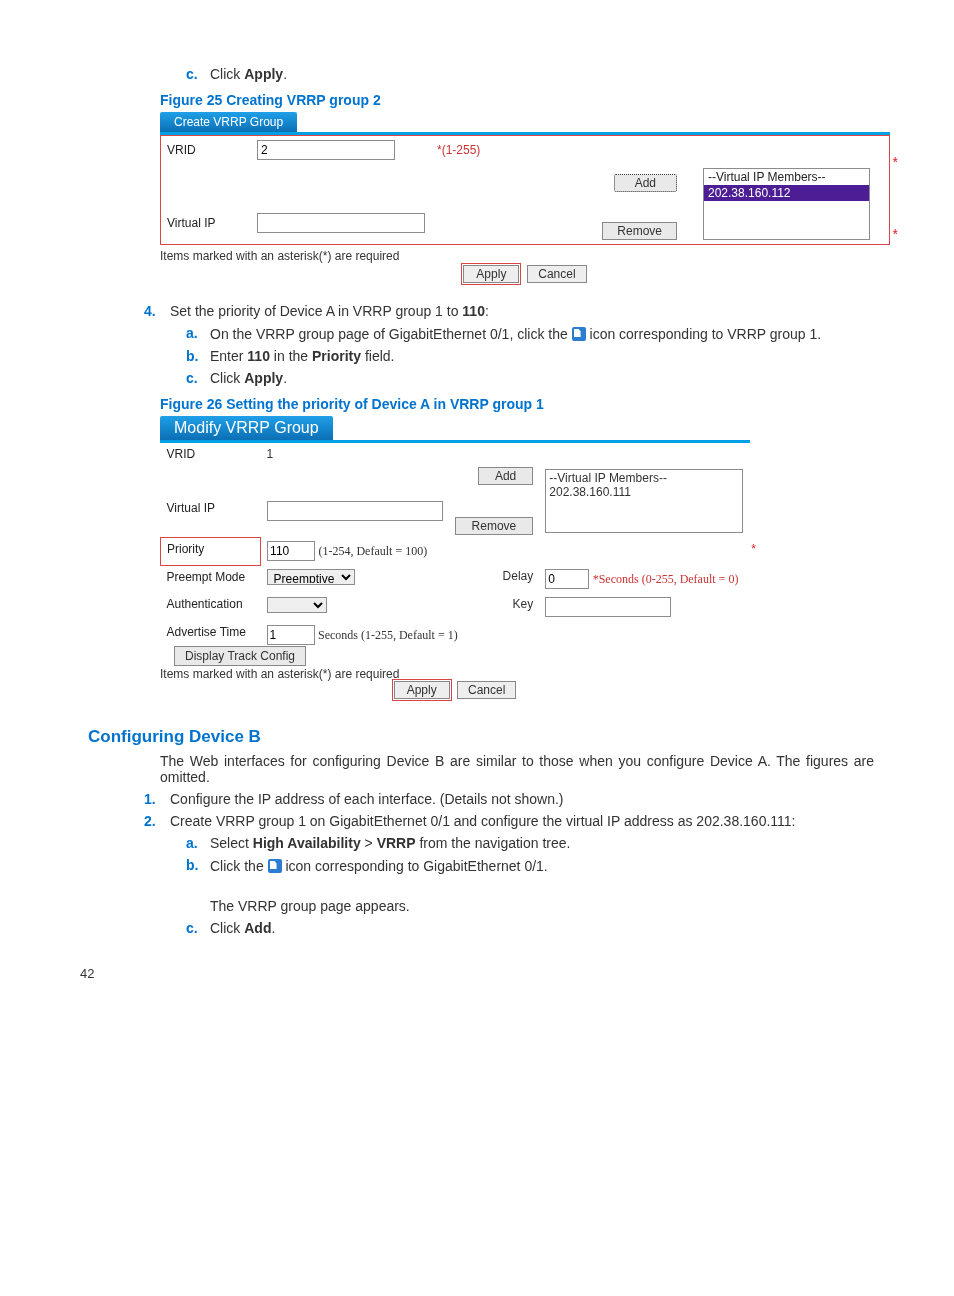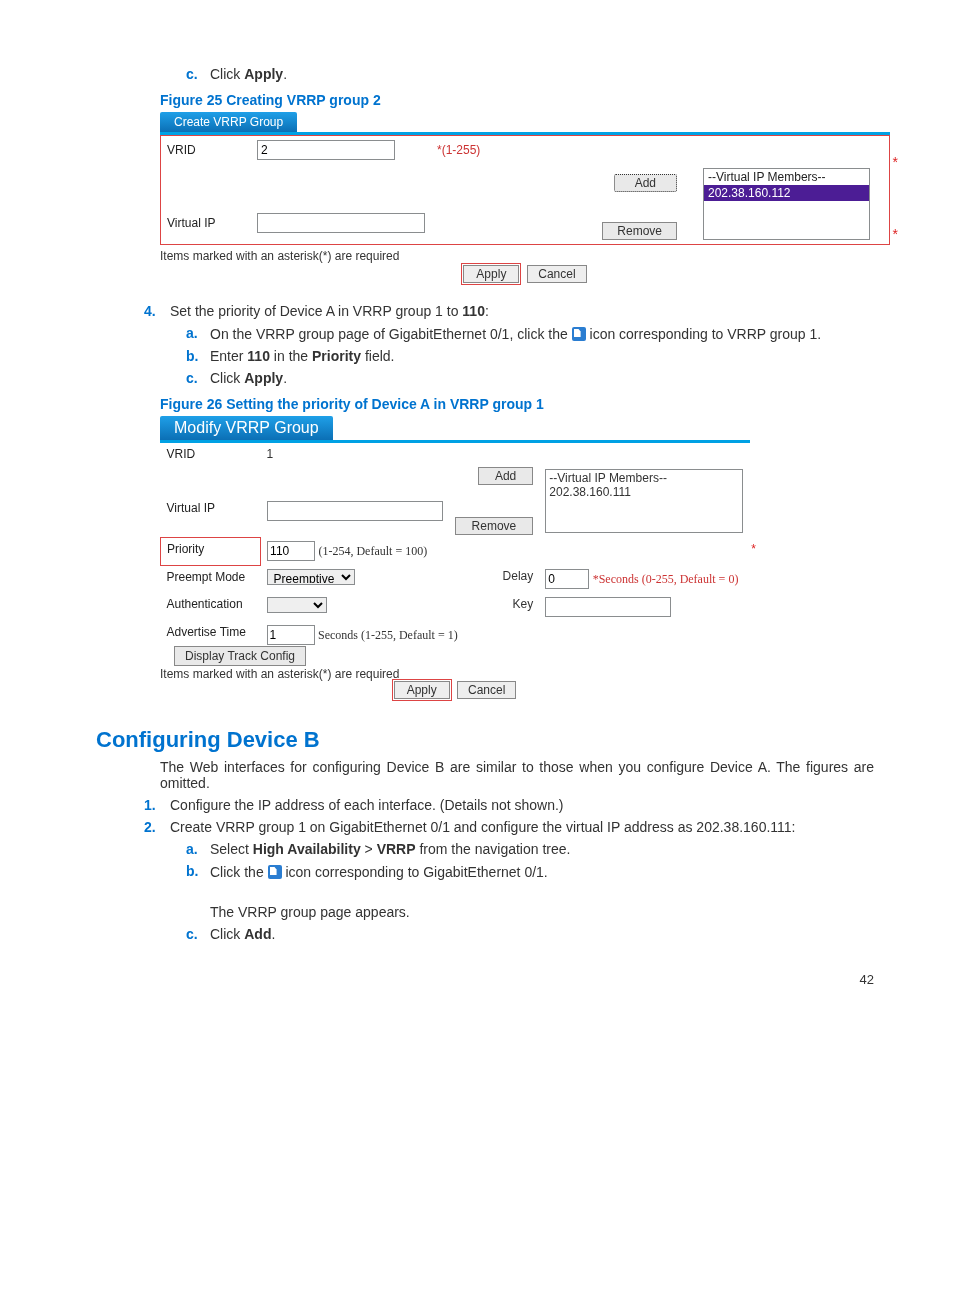--- a/index.html
+++ b/index.html
@@ -21,22 +21,22 @@
   ol.alpha-list > li { position: relative; margin: 6px 0; }
   ol.alpha-list > li .marker {
     position: absolute; left: -24px; top: 0;
     font-weight: bold; color: #0073cf;
   }
   .figure-cap {
     color: #0073cf; font-weight: bold; font-size: 14px;
     margin: 10px 0 4px 80px;
   }
   h3.section {
-    color: #0073cf; font-weight: bold; font-size: 22px;
-    margin: 30px 0 6px 16px;
+    color: #0073cf; font-weight: bold; font-size: 17px;
+    margin: 30px 0 6px 8px;
   }
   .paragraph { margin: 6px 0 6px 80px; text-align: justify; }
   b { font-weight: bold; color: #333; }
 
   
   .fig25 {
     margin-left: 80px; width: 730px; position: relative;
   }
   .fig25 .tab {
     display: inline-block;
@@ -133,21 +133,21 @@
   .fig26 .display-btn {
     border: 1px solid #888; background: #e9e9e9; font-size: 12px;
     padding: 2px 10px; margin: 2px 0 0 14px; cursor: pointer;
   }
   .fig26 .hint { font-size: 12px; font-family: Liberation Serif, serif; }
   .fig26 .red-star { color: #c33; }
   .fig26 .panel-outline { position: absolute; right: -6px; top: 126px; color: #d22; }
   .fig26 .prio-outline {
     border: 1px solid #d44;
   }
-  .page-num { text-align: right; margin-top: 30px; font-size: 13px; }
+  .page-num { text-align: left; margin-top: 30px; font-size: 13px; }
   .edit-icon {
     display: inline-block; width: 14px; height: 14px;
     background: #2a7dd1; border-radius: 2px; position: relative; top: 2px;
   }
   .edit-icon::after {
     content: ""; position: absolute; left: 2px; top: 2px; width: 7px; height: 8px;
     background: #fff; clip-path: polygon(0 0, 70% 0, 100% 30%, 100% 100%, 0 100%);
   }
 </style>
 </head>

